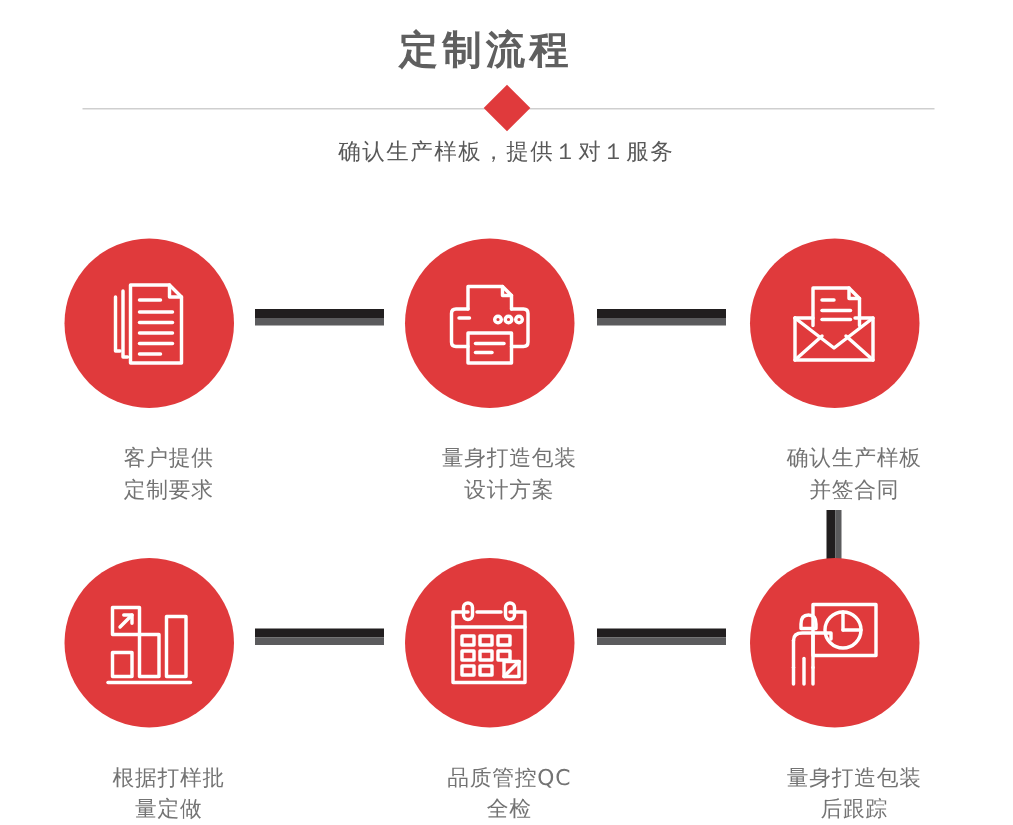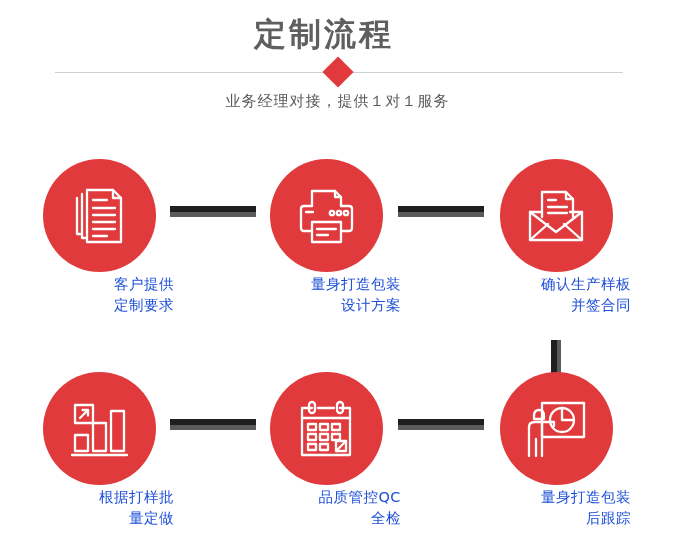--- a/index.html
+++ b/index.html
@@ -8,21 +8,21 @@
     background:#ffffff;
     font-family:"Liberation Sans","DejaVu Sans",sans-serif;
     overflow:hidden;
   }
   #root { position:relative; width:675px; height:550px; }
 
   
   .header-title {
     position:absolute; left:0; top:16px; width:648px;
     text-align:center;
-    font-size:32px; font-weight:bold; color:#5f5f5f;
+    font-size:26px; font-weight:bold; color:#5f5f5f;
     letter-spacing:3px; line-height:36px;
     font-family:"DejaVu Sans","Liberation Sans",sans-serif;
   }
   .header-rule {
     position:absolute; left:55px; top:72px; width:568px; height:1px;
     background:#cfcfcf;
   }
   .header-diamond {
     position:absolute; left:327px; top:61px;
     width:22px; height:22px;
@@ -40,26 +40,26 @@
   .step { position:absolute; width:150px; }
   .circle {
     position:relative;
     width:113px; height:113px; border-radius:50%;
     background:#e03a3c;
     margin:0 auto;
     display:flex; align-items:center; justify-content:center;
   }
   .circle svg { display:block; }
   .step-label {
-    margin-top:2px;
-    font-size:14.5px; color:#1d4ed8; line-height:21px;
+    margin-top:24px;
+    font-size:14.5px; color:#737373; line-height:21px;
     letter-spacing:0.5px;
     font-family:"DejaVu Sans","Liberation Sans",sans-serif;
     white-space:pre-line;
-    text-align:right;
+    text-align:center;
     padding-left:27px;
   }
 
   
   .conn-h {
     position:absolute;
     width:86px; height:11px;
   }
   .conn-h .top { width:100%; height:6px; background:#211e1f; }
   .conn-h .bot { width:100%; height:5px; background:#5b5b5d; }
@@ -73,21 +73,21 @@
   .conn-v .rgt { width:4px; height:100%; background:#5b5b5d; }
 </style>
 </head>
 <body>
 
 <div id="root">
 
   <div class="header-title">定制流程</div>
   <div class="header-rule"></div>
   <div class="header-diamond"></div>
-  <div class="header-sub">业务经理对接，提供１对１服务</div>
+  <div class="header-sub">确认生产样板，提供１对１服务</div>
 
   <div class="conn-h" style="left:170px; top:206px;">
     <div class="top"></div>
     <div class="bot"></div>
   </div>
   <div class="conn-h" style="left:398px; top:206px;">
     <div class="top"></div>
     <div class="bot"></div>
   </div>
   <div class="conn-v" style="left:551px; top:340px;">

